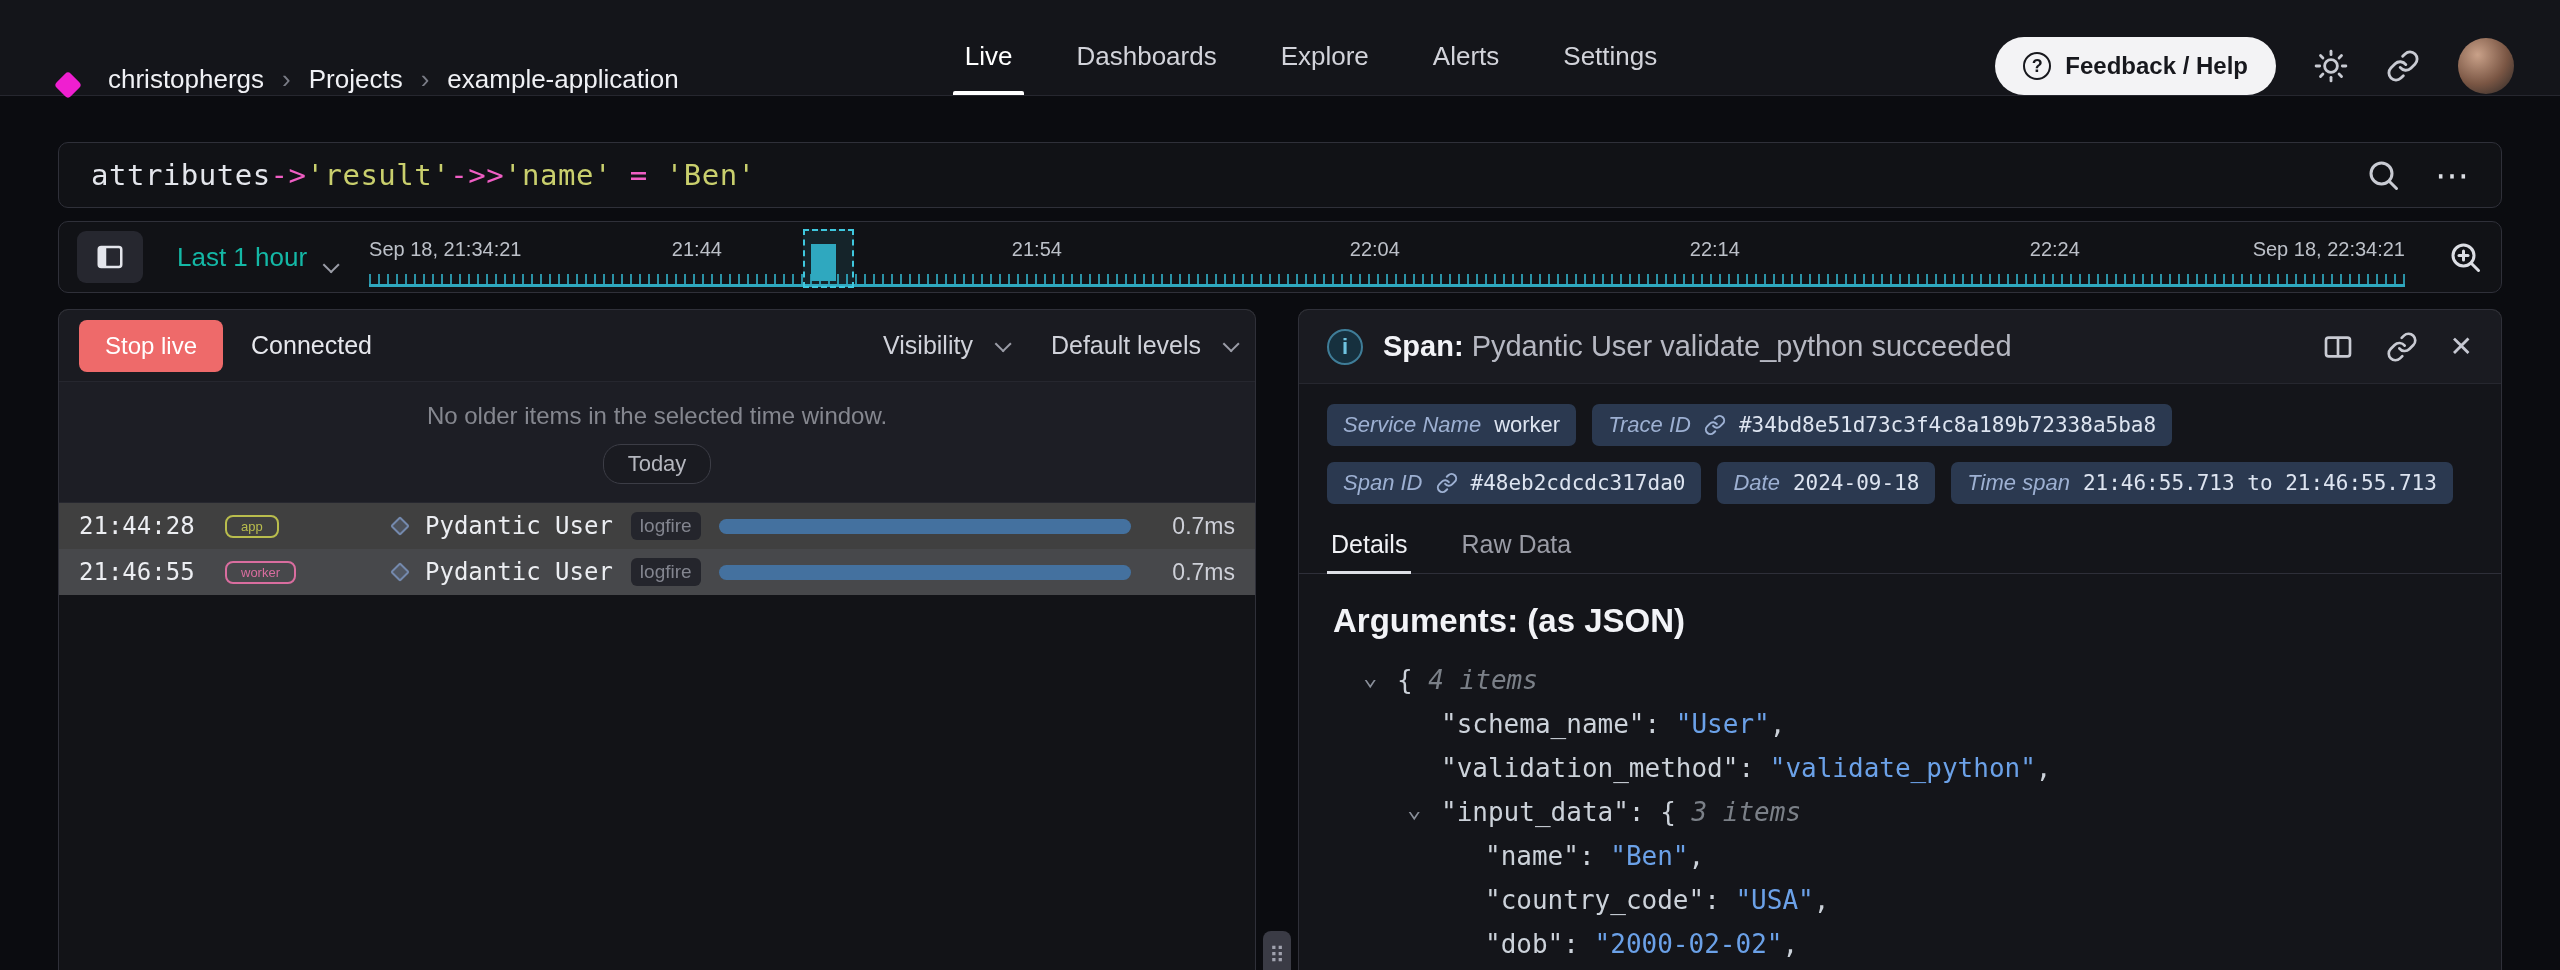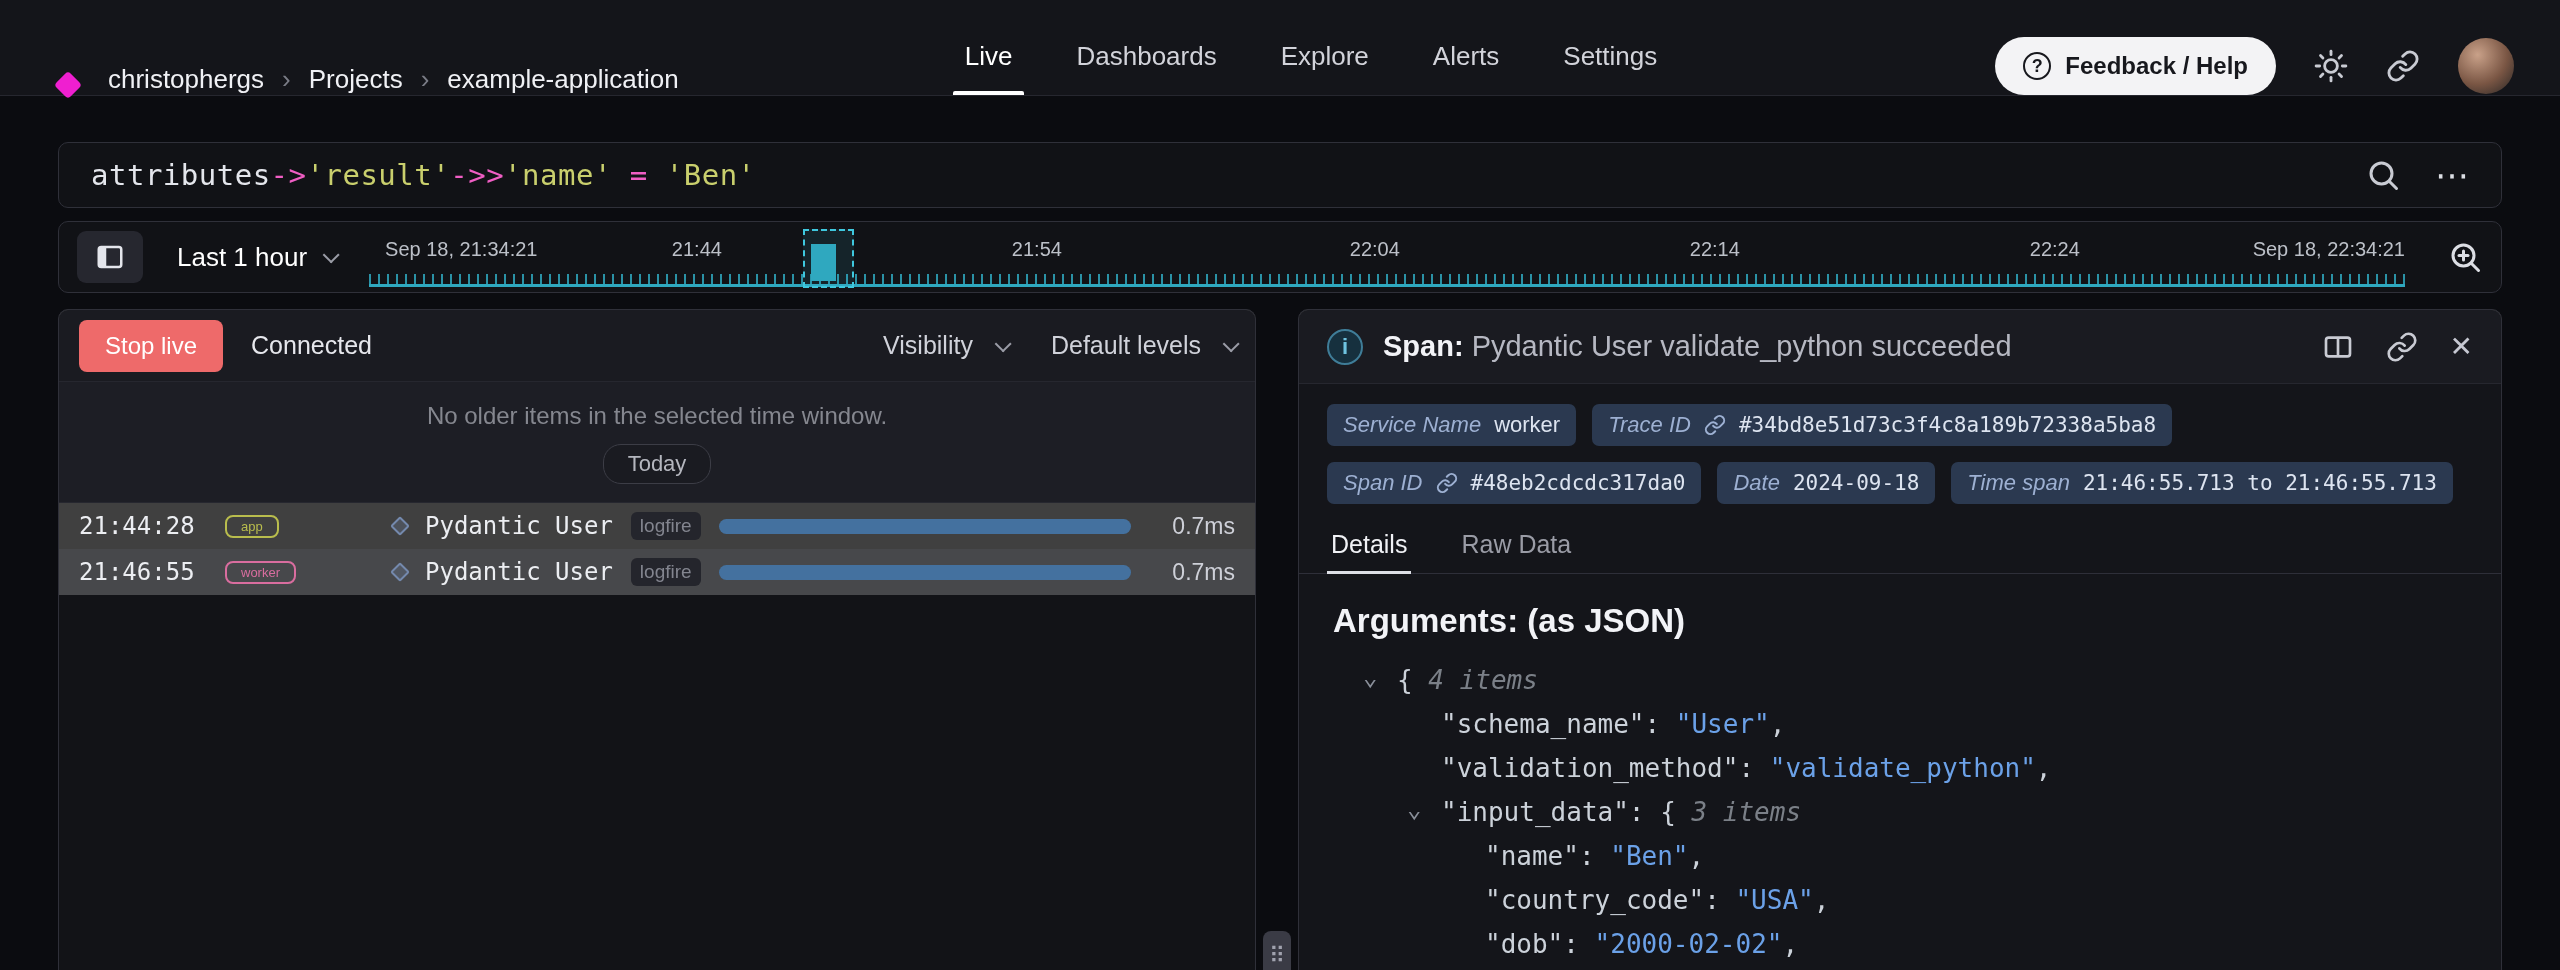--- a/index.html
+++ b/index.html
@@ -37,22 +37,22 @@
   .query-code { font-family:"DejaVu Sans Mono", monospace; font-size:29px; letter-spacing:.5px; }
   .tok-plain { color:#e4e6ec; } .tok-op { color:#f05ec4; } .tok-str { color:#c9cf6d; }
   .query-right { margin-left:auto; display:flex; align-items:center; gap:34px; color:#dcdee4; }
   .more-dots { font-size:34px; line-height:1; color:#dcdee4; cursor:pointer; }
 
   
   .timeline { margin:13px 58px 0; height:72px; border:1px solid #2f3039; border-radius:10px;
     background:#111216; display:flex; align-items:center; padding:0 18px; }
   .tl-toggle { width:66px; height:52px; background:#26272f; border-radius:9px; color:#e4e6ec;
     display:flex; align-items:center; justify-content:center; cursor:pointer; flex:none; }
-  .tl-range { display:flex; align-items:center; gap:16px; margin-left:34px; font-size:26px;
-    color:#ffffff; cursor:pointer; flex:none; }
+  .tl-range { display:flex; align-items:flex-end; gap:16px; margin-left:34px; font-size:26px;
+    color:#14b8a6; cursor:pointer; flex:none; }
   .chev { width:12px; height:12px; border-right:2.5px solid #9a9ca6; border-bottom:2.5px solid #9a9ca6;
     transform:rotate(45deg) translateY(-3px); flex:none; }
   .ruler { flex:1; position:relative; height:100%; margin:0 34px; }
   .tick-label { position:absolute; top:16px; font-size:20px; color:#bcc0c8; white-space:nowrap; }
   .ticks { position:absolute; left:0; right:0; bottom:5px; height:13px;
     background:repeating-linear-gradient(90deg, rgba(47,168,191,.85) 0 2px, transparent 2px 9px);
     border-bottom:3px solid #2fa8bf; }
   .selection { position:absolute; top:7px; bottom:4px; border:2px dashed #3fc8de;
     background:rgba(63,200,222,.10); }
   .selection .sel-bar { position:absolute; bottom:5px; left:14%; width:52%; height:68%; background:#2fa8bf; }
@@ -197,21 +197,21 @@
   </div>
   <div class="tl-range">
     <span>Last 1 hour</span>
     <span class="chev"></span>
   </div>
   <div class="ruler">
     <div class="ticks"></div>
     <div class="selection" style="left: 21.3%; width: 2.5%;">
       <div class="sel-bar"></div>
     </div>
-  <span class="tick-label" style="left: 16px;">Sep 18, 21:34:21</span>
+  <span class="tick-label" style="left: 0px;">Sep 18, 21:34:21</span>
       <span class="tick-label" style="left: 16.1%; transform: translateX(-50%);">21:44</span>
       <span class="tick-label" style="left: 32.8%; transform: translateX(-50%);">21:54</span>
       <span class="tick-label" style="left: 49.4%; transform: translateX(-50%);">22:04</span>
       <span class="tick-label" style="left: 66.1%; transform: translateX(-50%);">22:14</span>
       <span class="tick-label" style="left: 82.8%; transform: translateX(-50%);">22:24</span>
       <span class="tick-label" style="right: 0px;">Sep 18, 22:34:21</span>
     </div>
   <span class="tl-zoom">
     <svg width="36" height="36" viewBox="0 0 24 24" fill="none" stroke="currentColor" stroke-width="2" stroke-linecap="round">
         <circle cx="11" cy="11" r="7"></circle>

